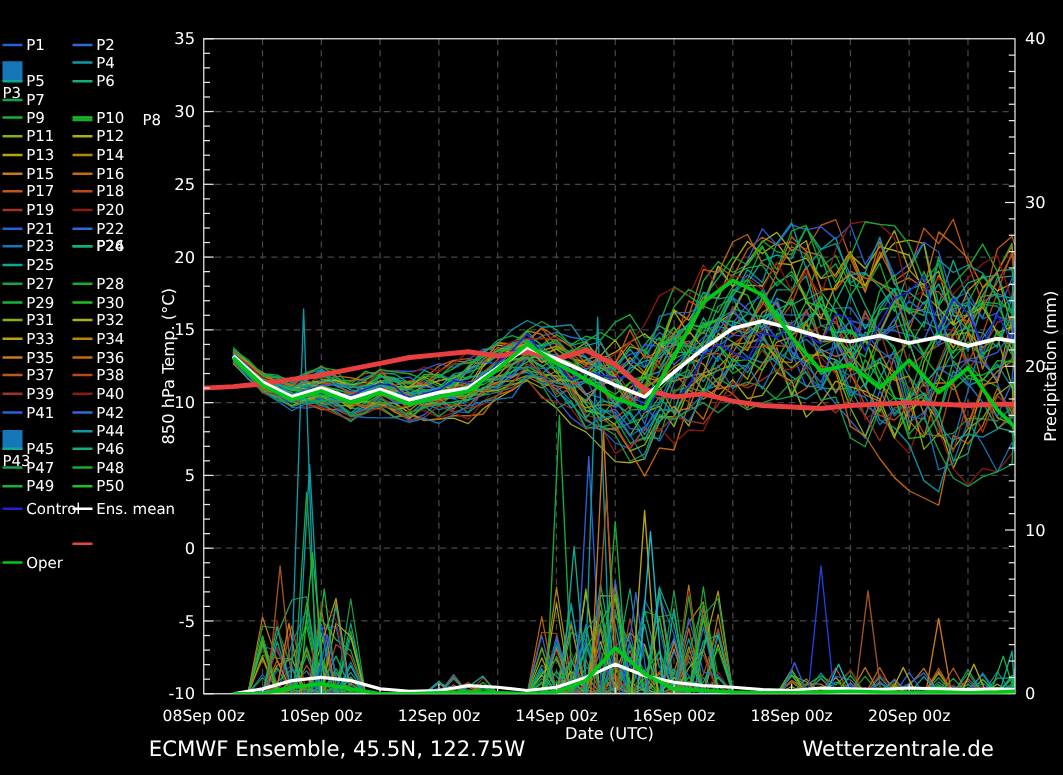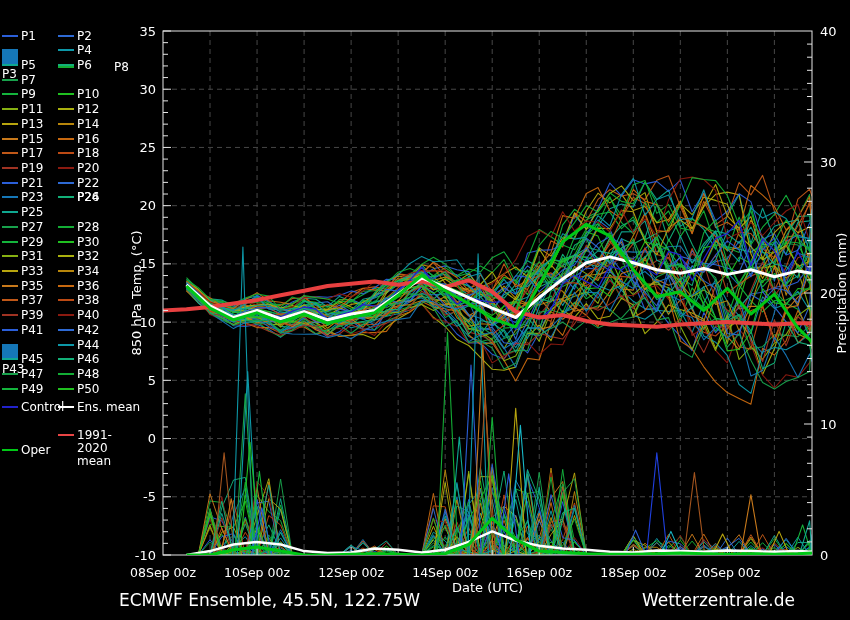--- a/index.html
+++ b/index.html
@@ -45,21 +45,21 @@
         <span>P5</span>
       </div>
       <div class="litem" style="left: 56px; top: 58.94px;">
         <span class="dash" style="background: rgb(18, 176, 120);"></span>
         <span>P6</span>
       </div>
       <div class="litem" style="left: 0px; top: 73.66px;">
         <span class="dash" style="background: rgb(24, 162, 76);"></span>
         <span>P7</span>
       </div>
-      <div class="litem" style="left: 56px; top: 61px; gap: 40px;">
+      <div class="litem" style="left: 56px; top: 90px; gap: 40px;">
         <span class="dash" style="background: rgb(19, 173, 53);"></span>
         <span>P8</span>
       </div>
       <div class="litem" style="left: 0px; top: 88.38px;">
         <span class="dash" style="background: rgb(20, 180, 60);"></span>
         <span>P9</span>
       </div>
       <div class="litem" style="left: 56px; top: 88.38px;">
         <span class="dash" style="background: rgb(32, 192, 32);"></span>
         <span>P10</span>
@@ -227,21 +227,20 @@
       <div class="litem" style="left: 0px; top: 401px;">
         <span class="dash" style="background: rgb(34, 34, 204);"></span>
         <span>Control</span>
       </div>
       <div class="litem" style="left: 56px; top: 401px;">
         <span class="dash" style="background: rgb(255, 255, 255);"></span>
         <span>Ens. mean</span>
       </div>
       <div class="litem wrap" style="left: 56px; top: 429px; width: 76px;">
         <span class="dash" style="background: rgb(232, 69, 69);"></span>
-        <span>1991-2020 mean</span>
       </div>
       <div class="litem" style="left: 0px; top: 444px;">
         <span class="dash" style="background: rgb(0, 200, 22);"></span>
         <span>Oper</span>
       </div>
     </div>
   <svg id="chart" width="850" height="620" style="position:absolute;left:0;top:0">
       <defs>
         <clipPath id="plotclip">
           <rect x="163" y="31" width="649" height="524"></rect>

